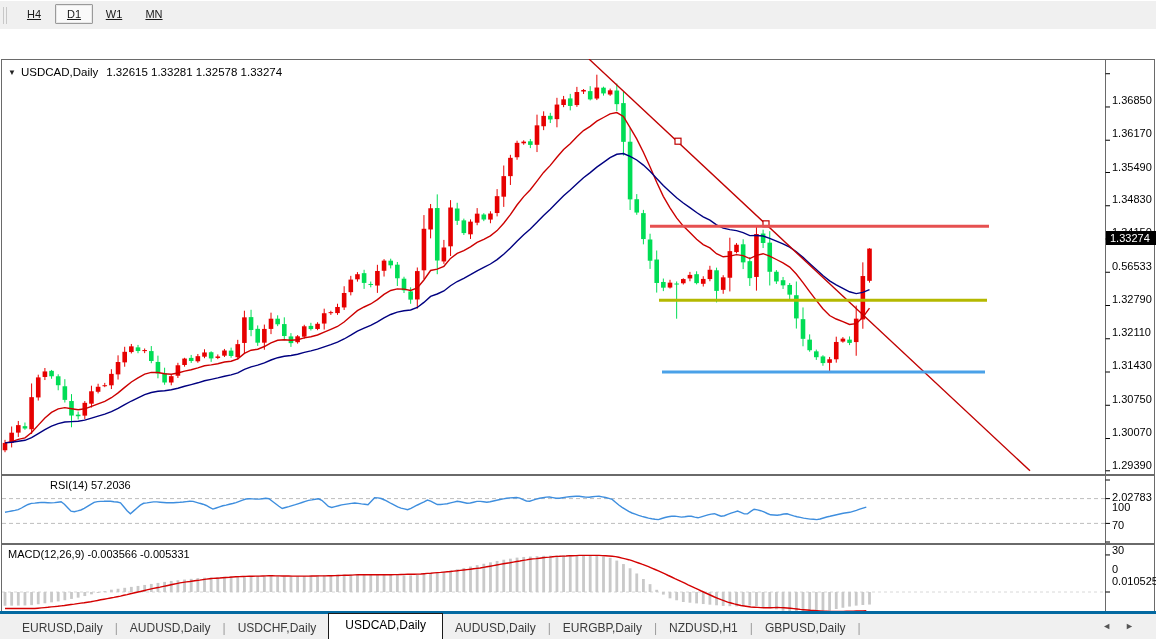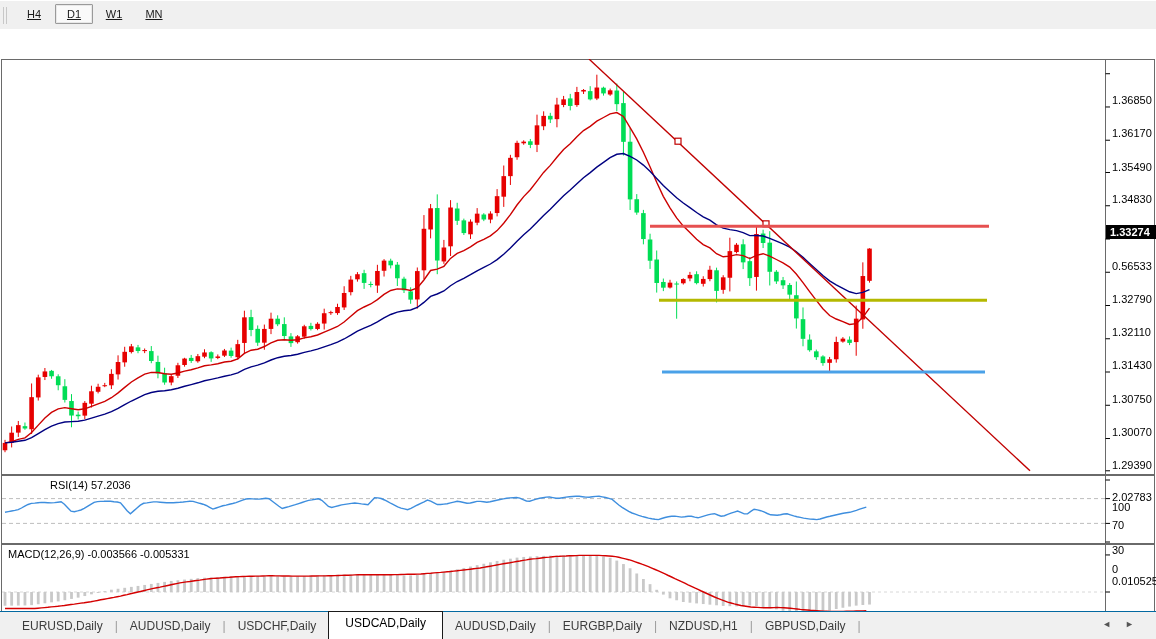--- a/index.html
+++ b/index.html
@@ -22,21 +22,21 @@
   #header-line .tri{font-size:8px;color:#222;margin-right:5px;vertical-align:1px;}
   #header-line .sym{margin-right:8px;}
   #rsi-label{position:absolute;left:8px;top:450px;font-size:11px;color:#000;margin-left:42px;}
   #macd-label{position:absolute;left:8px;top:519px;font-size:11px;color:#000;}
   .axis-lbl{position:absolute;left:1112px;font-size:11px;color:#000;white-space:nowrap;margin-top:27px;}
   #price-badge{position:absolute;left:1106px;width:46px;height:14px;background:#000;color:#fff;
                font-size:11px;line-height:14px;padding-left:4px;}
   #date-axis{position:absolute;left:0;top:592px;width:1156px;height:19px;background:#fff;}
   .date-lbl{position:absolute;top:2px;font-size:11px;color:#000;white-space:nowrap;transform:translateX(-50%);}
   #tabbar{position:absolute;left:0;top:611px;width:1156px;height:28px;background:#f0f0f0;
-          border-top:1px solid #0369a1;box-sizing:border-box;}
+          border-top:3px solid #0369a1;box-sizing:border-box;}
   #tabs{position:absolute;left:10px;top:0;height:27px;display:flex;align-items:center;}
   .tab{font-size:12px;color:#3c3c3c;padding:4px 12px;cursor:default;white-space:nowrap;}
   .tab.active{background:#fff;border:1px solid #1a1a1a;border-bottom:1px solid #fff;color:#000;
               padding:4px 16px;margin-top:-1px;height:19px;}
   .tab-sep{color:#9a9a9a;font-size:12px;}
   #tab-nav{position:absolute;right:8px;top:7px;color:#555;font-size:9px;letter-spacing:14px;}
   #tab-nav span{cursor:default;}
 </style>
 </head>
 <body>
@@ -488,20 +488,23 @@
         <rect x="854.7999999999981" y="48" width="2.8" height="13.629440000000272" fill="#c9c9c9"></rect>
         <rect x="861.4499999999981" y="48" width="2.8" height="12.976515200000108" fill="#c9c9c9"></rect>
         <rect x="868.0999999999981" y="48" width="2.8" height="12.552320000000009" fill="#c9c9c9"></rect>
       </g>
       <polyline points="5.0,64.5 8.3,64.5 11.6,64.5 14.9,64.5 18.2,64.5 21.5,64.5 24.8,64.5 28.1,64.5 31.4,64.5 34.7,64.5 38.0,64.2 41.3,63.9 44.6,63.6 47.9,63.3 51.2,62.9 54.5,62.6 57.8,62.3 61.1,61.9 64.4,61.5 67.7,61.0 71.0,60.5 74.3,60.1 77.6,59.6 80.9,59.1 84.2,58.7 87.5,58.2 90.8,57.7 94.1,57.1 97.4,56.5 100.7,55.8 104.0,55.2 107.3,54.6 110.6,54.0 113.9,53.4 117.2,52.7 120.5,52.1 123.8,51.3 127.1,50.6 130.4,49.8 133.7,49.0 137.0,48.2 140.3,47.5 143.6,46.7 146.9,45.9 150.2,45.1 153.5,44.4 156.8,43.7 160.1,43.1 163.4,42.4 166.7,41.7 170.0,41.0 173.3,40.3 176.6,39.6 179.9,38.9 183.2,38.4 186.5,37.9 189.8,37.5 193.1,37.0 196.4,36.5 199.7,36.1 203.0,35.6 206.3,35.1 209.6,34.7 212.9,34.4 216.2,34.2 219.5,34.0 222.8,33.7 226.1,33.5 229.4,33.3 232.7,33.0 236.0,32.8 239.3,32.6 242.6,32.5 245.9,32.4 249.2,32.3 252.5,32.2 255.8,32.1 259.1,32.1 262.4,32.0 265.7,31.9 269.0,31.8 272.3,31.8 275.6,31.9 278.9,31.9 282.2,32.0 285.5,32.0 288.8,32.0 292.1,32.1 295.4,32.1 298.7,32.1 302.0,32.1 305.3,32.1 308.6,32.1 311.9,32.0 315.2,32.0 318.5,31.9 321.8,31.9 325.1,31.9 328.4,31.8 331.7,31.7 335.0,31.6 338.3,31.5 341.6,31.4 344.9,31.3 348.2,31.2 351.5,31.1 354.8,30.9 358.1,30.8 361.4,30.8 364.7,30.8 368.0,30.8 371.3,30.8 374.6,30.8 377.9,30.8 381.2,30.8 384.5,30.8 387.8,30.8 391.1,30.7 394.4,30.6 397.7,30.6 401.0,30.5 404.3,30.4 407.6,30.3 410.9,30.3 414.2,30.2 417.5,30.1 420.8,30.0 424.1,29.7 427.4,29.4 430.7,29.2 434.0,28.9 437.3,28.6 440.6,28.4 443.9,28.1 447.2,27.8 450.5,27.5 453.8,27.1 457.1,26.8 460.4,26.4 463.7,26.0 467.0,25.6 470.3,25.2 473.6,24.8 476.9,24.4 480.2,24.0 483.5,23.4 486.8,22.8 490.1,22.2 493.4,21.6 496.7,21.0 500.0,20.4 503.3,19.8 506.6,19.2 509.9,18.7 513.2,18.1 516.5,17.5 519.8,17.0 523.1,16.4 526.4,15.9 529.7,15.3 533.0,14.9 536.3,14.6 539.6,14.2 542.9,13.8 546.2,13.4 549.5,13.1 552.8,12.7 556.1,12.4 559.4,12.3 562.7,12.1 566.0,12.0 569.3,11.8 572.6,11.7 575.9,11.6 579.2,11.4 582.5,11.4 585.8,11.4 589.1,11.4 592.4,11.4 595.7,11.4 599.0,11.4 602.3,11.6 605.6,11.8 608.9,12.0 612.2,12.3 615.5,12.6 618.8,13.3 622.1,14.1 625.4,14.9 628.7,15.7 632.0,16.7 635.3,17.8 638.6,19.0 641.9,20.2 645.2,21.3 648.5,22.7 651.8,24.1 655.1,25.5 658.4,26.9 661.7,28.4 665.0,29.9 668.3,31.5 671.6,33.0 674.9,34.6 678.2,36.1 681.5,37.7 684.8,39.2 688.1,40.8 691.4,42.3 694.7,43.9 698.0,45.4 701.3,47.0 704.6,48.5 707.9,50.0 711.2,51.5 714.5,53.0 717.8,54.3 721.1,55.6 724.4,56.8 727.7,58.1 731.0,59.0 734.3,59.9 737.6,60.7 740.9,61.5 744.2,62.0 747.5,62.5 750.8,63.0 754.1,63.2 757.4,63.4 760.7,63.6 764.0,63.8 767.3,63.8 770.6,63.7 773.9,63.6 777.2,63.5 780.5,63.6 783.8,63.8 787.1,64.0 790.4,64.2 793.7,64.6 797.0,65.0 800.3,65.4 803.6,65.7 806.9,66.0 810.2,66.3 813.5,66.5 816.8,66.7 820.1,66.9 823.4,67.1 826.7,67.2 830.0,67.4 833.3,67.4 836.6,67.4 839.9,67.4 843.2,67.4 846.5,67.3 849.8,67.2 853.1,67.1 856.4,67.0 859.7,66.9 863.0,66.9 866.3,66.8" fill="none" stroke="#d40000" stroke-width="1.4"></polyline>
       <line x1="1105.5" y1="10.951999999999998" x2="1110" y2="10.951999999999998" stroke="#000" stroke-width="1"></line>
       <line x1="1105.5" y1="48" x2="1110" y2="48" stroke="#000" stroke-width="1"></line>
       <line x1="1105.5" y1="70" x2="1110" y2="70" stroke="#000" stroke-width="1"></line>
     </svg>
 
+  <div id="header-line">
+    <span class="tri">▼</span><span class="sym">USDCAD,Daily</span><span>1.32615 1.33281 1.32578 1.33274</span>
+  </div>
 
   <div id="rsi-label">
     <span>RSI(14)</span>
     <span>57.2036</span>
   </div>
 
   <div id="macd-label">
     <span>MACD(12,26,9)</span>
     <span>-0.003566 -0.005331</span>
   </div>
@@ -521,21 +524,21 @@
       <div class="axis-lbl" style="top: 403.02px;">1.29390</div>
       <div class="axis-lbl" style="top: 435.295px;">2.02783</div>
       <div class="axis-lbl" style="top: 444.5px;">100</div>
       <div class="axis-lbl" style="top: 463.1px;">70</div>
       <div class="axis-lbl" style="top: 487.9px;">30</div>
       <div class="axis-lbl" style="top: 506.5px;">0</div>
       <div class="axis-lbl" style="top: 519.452px;">0.010525</div>
       <div class="axis-lbl" style="top: 556.5px;">0.00</div>
       <div class="axis-lbl" style="top: 578.5px;">-0.0073</div>
     </div>
-  <div id="price-badge" style="top: 196px; font-weight: bold;">1.33274</div>
+  <div id="price-badge" style="top: 202px;">1.33274</div>
   <div id="date-axis">
       <div class="date-lbl" style="left: 25px;">5 Oct 2018</div>
       <div class="date-lbl" style="left: 95px;">15 Oct 2018</div>
       <div class="date-lbl" style="left: 160px;">24 Oct 2018</div>
       <div class="date-lbl" style="left: 222px;">2 Nov 2018</div>
       <div class="date-lbl" style="left: 287px;">12 Nov 2018</div>
       <div class="date-lbl" style="left: 352px;">21 Nov 2018</div>
       <div class="date-lbl" style="left: 413px;">30 Nov 2018</div>
       <div class="date-lbl" style="left: 477px;">10 Dec 2018</div>
       <div class="date-lbl" style="left: 540px;">19 Dec 2018</div>

